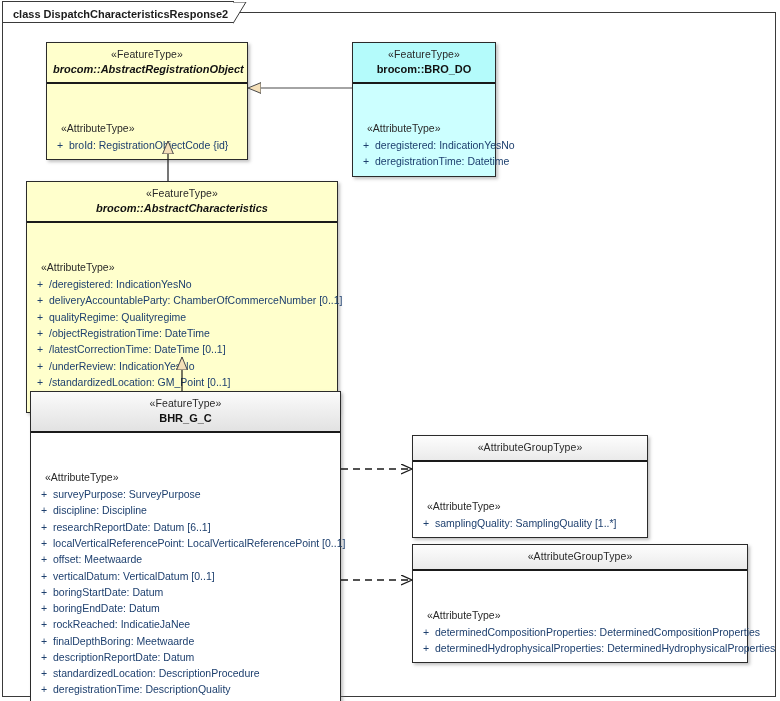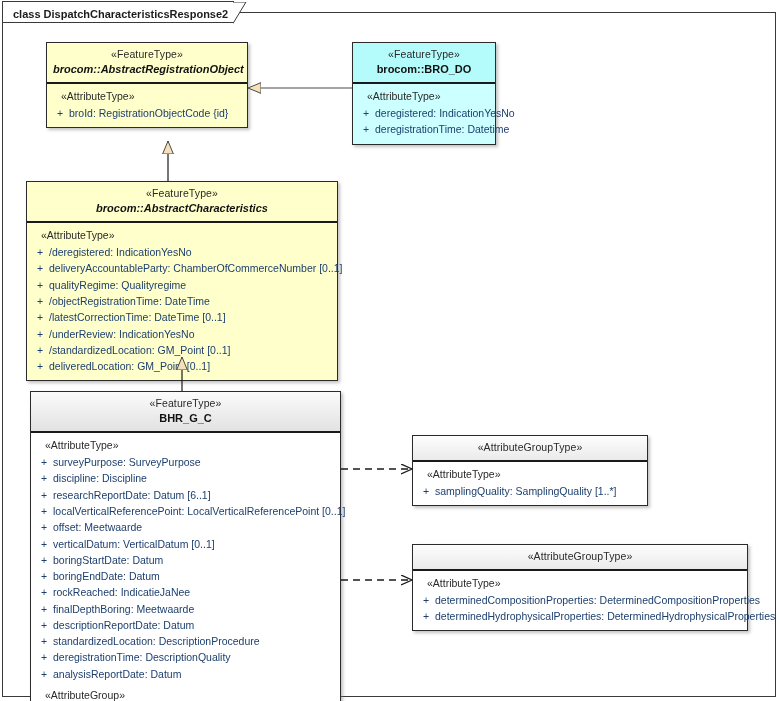--- a/index.html
+++ b/index.html
@@ -89,20 +89,21 @@
     font-size: 11px;
     font-weight: bold;
     color: #111111;
     margin-top: 2px;
   }
   .cls-name.abstract {
     font-style: italic;
   }
   .uml-body {
     padding: 6px 4px 6px 4px;
+    margin-top: 32px;
   }
   .group-label {
     font-size: 10.5px;
     color: #2a2a2a;
     padding: 0 0 3px 10px;
   }
   .group-label.spaced { padding-top: 7px; }
   .attr-row {
     display: flex;
     align-items: flex-start;

